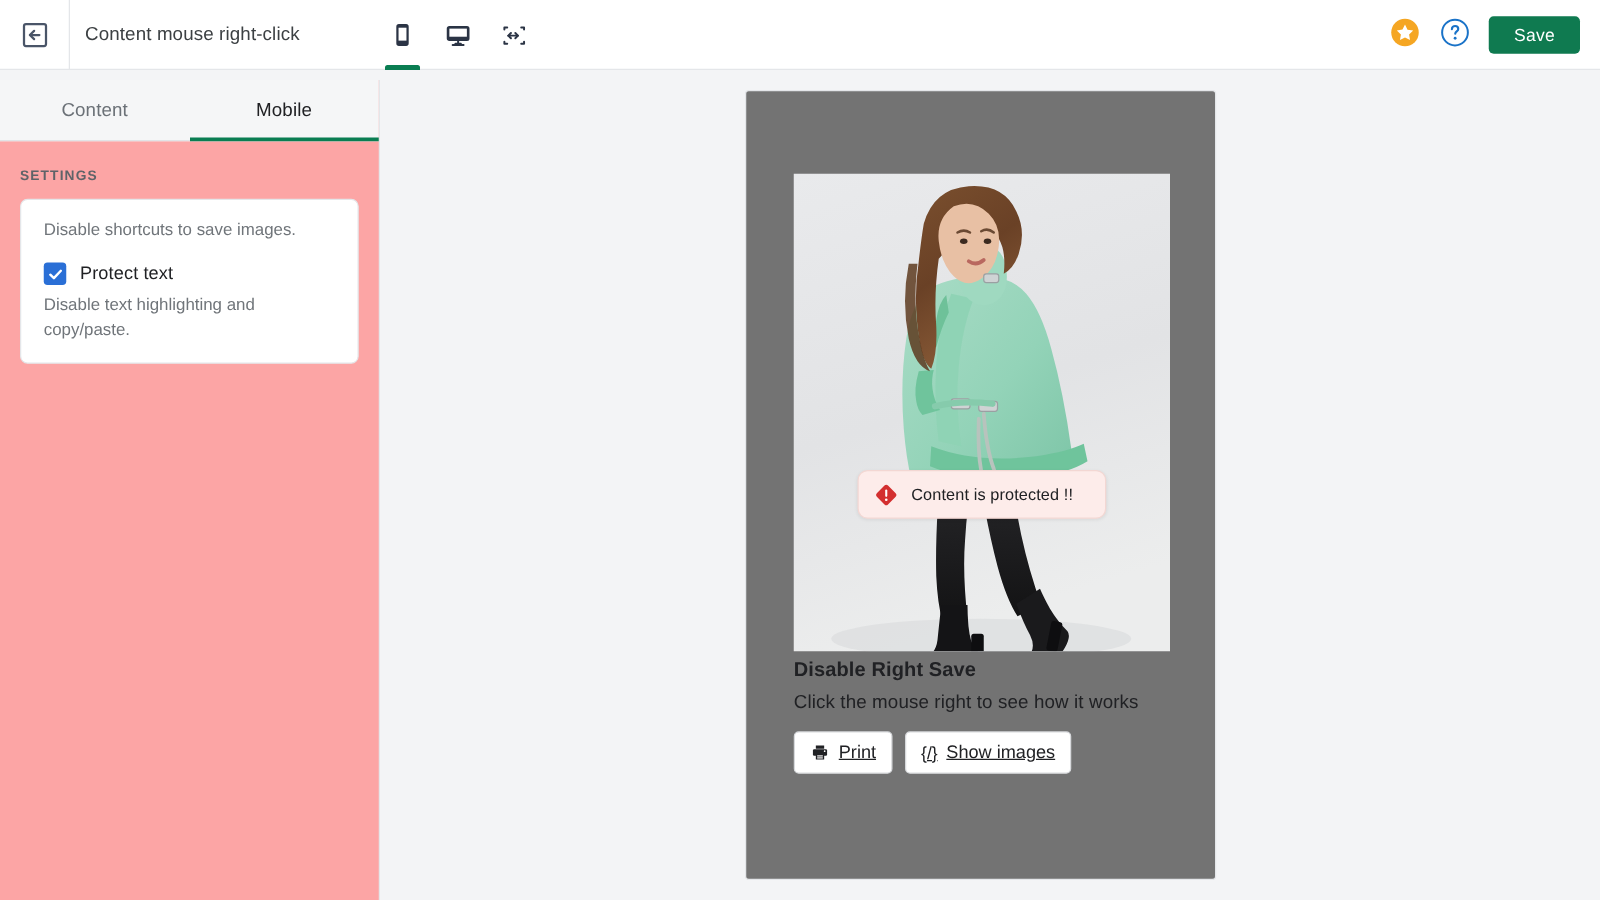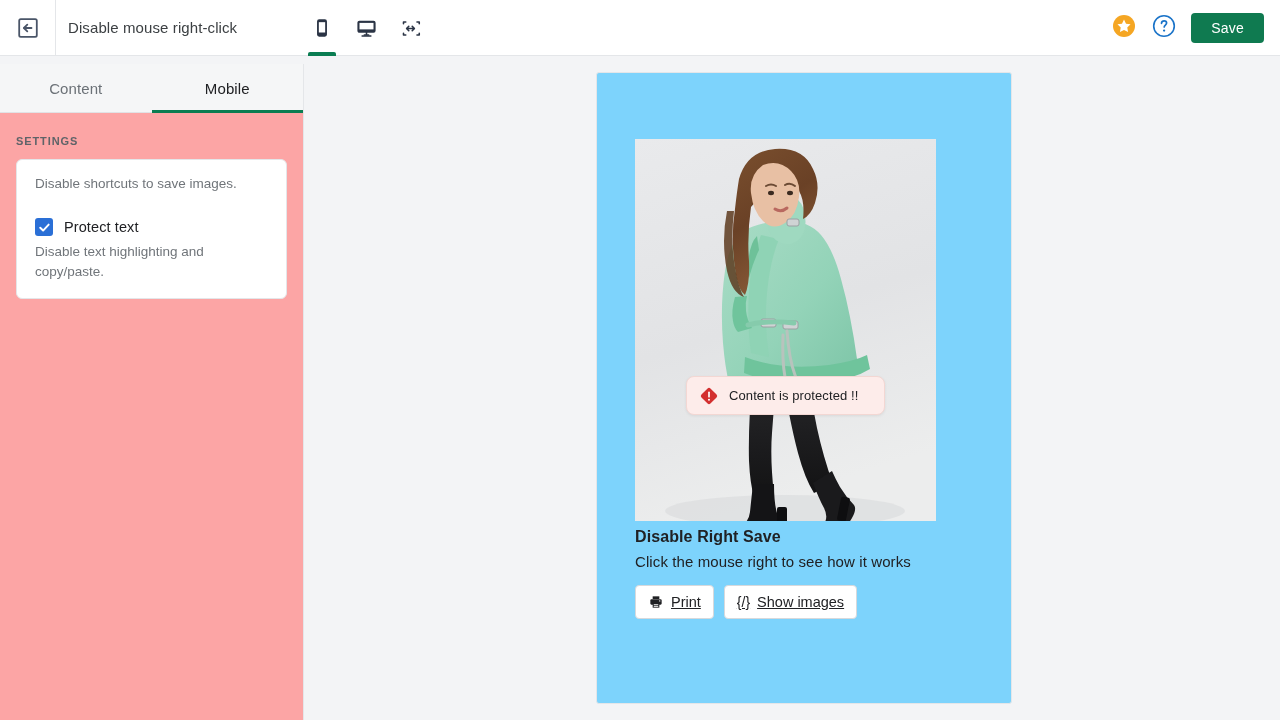--- a/index.html
+++ b/index.html
@@ -136,36 +136,36 @@
   .checkbox svg { display: block; }
   .setting-label {
     font-size: 14.5px;
     color: #202124;
     letter-spacing: .1px;
   }
   .setting-desc {
     font-size: 13.5px;
     color: #70757a;
     line-height: 20px;
-    margin-bottom: 24px;
+    margin-bottom: 16px;
     max-width: 232px;
   }
   .setting-desc.last { margin-bottom: 0; }
 
   
   .preview-area {
     position: absolute; left: 304px; top: 56px;
     width: 976px; height: 664px;
     background: #f3f4f6;
   }
   .preview-card {
     position: absolute;
     left: 292px; top: 16px;
-    width: 416px; height: 632px;
-    background: #7dd3fc;
+    width: 377px; height: 632px;
+    background: #737373;
     border: 1px solid #e4e6e9;
     border-radius: 3px;
   }
   .product-img {
     position: absolute;
     left: 38px; top: 66px;
     width: 301px; height: 382px;
     overflow: hidden;
     background: linear-gradient(170deg,#e6e7e9 0%,#e2e3e5 40%,#ebecee 100%);
   }
@@ -224,21 +224,21 @@
   <div class="back-cell">
     <span>
       <svg class="back-icon" viewBox="0 0 24 24" fill="none" stroke="#4a5568" stroke-width="1.8">
         <rect x="3.2" y="3.2" width="17.6" height="17.6" rx="1.6"></rect>
         <path d="M15.5 12H8.2" stroke-linecap="round"></path>
         <path d="M11.3 8.7 L7.9 12 L11.3 15.3" stroke-linecap="round" stroke-linejoin="round"></path>
       </svg>
     </span>
   </div>
 
-  <div class="topbar-title">Disable mouse right-click</div>
+  <div class="topbar-title">Content mouse right-click</div>
 
   <div class="device-group">
     <div class="device-btn active">
       <span>
         <svg width="20" height="20" viewBox="0 0 24 24" fill="none" stroke="#2b3445" stroke-width="1.9">
           <rect x="7" y="2.5" width="10" height="19" rx="1.6" fill="#2b3445"></rect>
           <rect x="8.2" y="5" width="7.6" height="12.4" fill="#ffffff" stroke="none"></rect>
         </svg>
       </span>
     </div>

